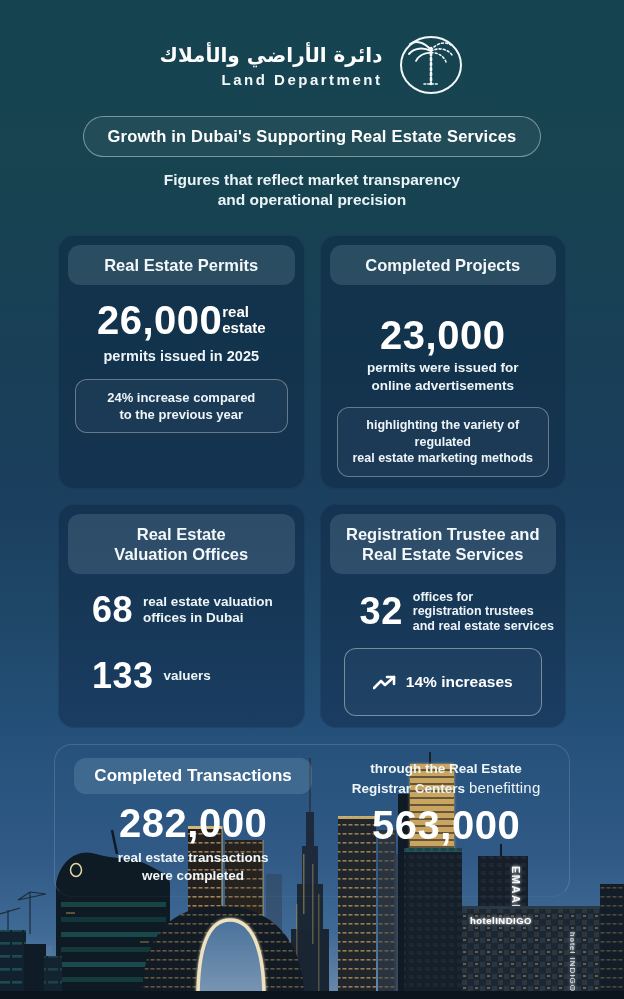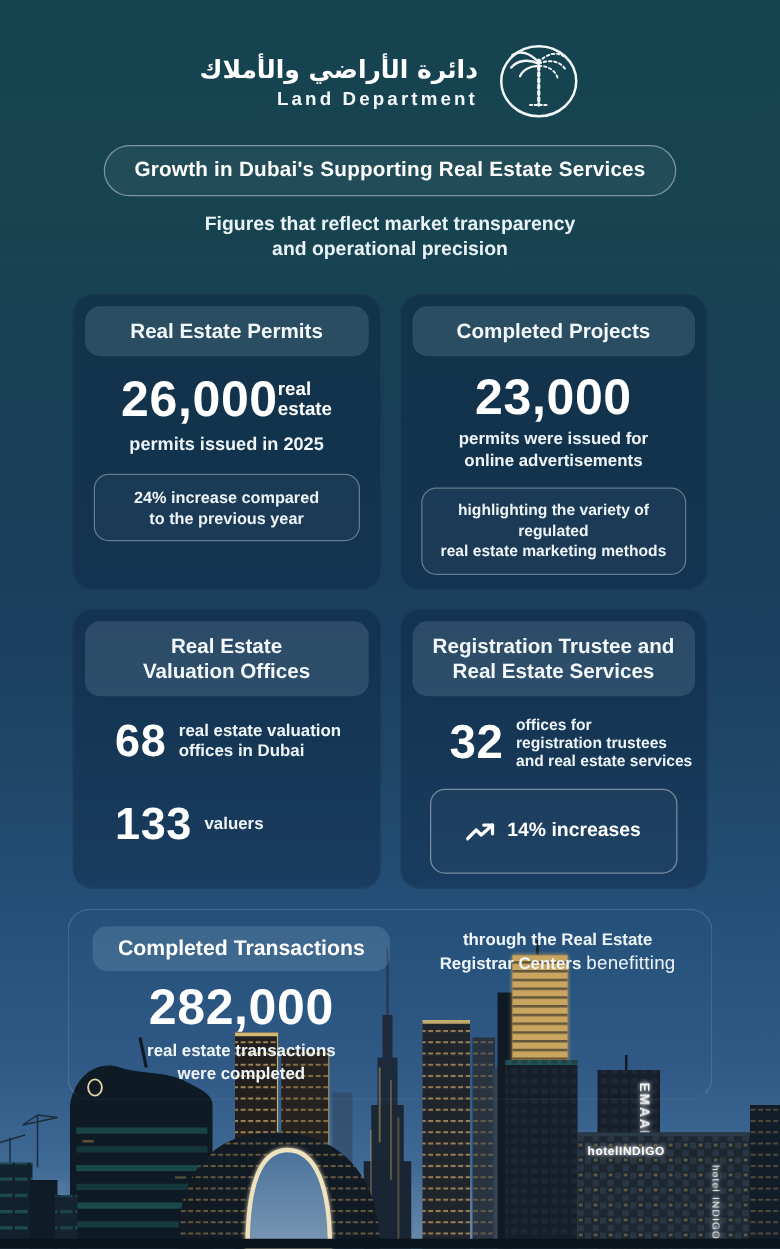--- a/index.html
+++ b/index.html
@@ -263,21 +263,21 @@
           <span class="side-label pl">real
 estate</span>
         </div>
         <div class="caption">permits issued in 2025</div>
         <div class="note-box pl">24% increase compared
 to the previous year</div>
       </div>
 
       <div class="card">
         <div class="card-header">Completed Projects</div>
-        <div class="val-row" style="margin-top:13px;">
+        <div class="val-row" style="margin-top:30px;">
           <span class="big-num">23,000</span>
         </div>
         <div class="caption sm pl">permits were issued for
 online advertisements</div>
         <div class="note-box sm pl">highlighting the variety of regulated
 real estate marketing methods</div>
       </div>
 
       <div class="card">
         <div class="card-header pl">Real Estate
@@ -321,17 +321,18 @@
         <div class="bc-pill">Completed Transactions</div>
         <div class="bc-num">282,000</div>
         <div class="bc-cap pl">real estate transactions
 were completed</div>
       </div>
       <div class="bc-right">
         <div class="bc-intro">
           <span>through the  Real Estate</span><br>
           <span>Registrar Centers</span><span class="benefit">benefitting</span>
         </div>
+        <div class="bc-num">563,000</div>
       </div>
     </div>
 
   </div>
 </div>
 
 </body></html>

